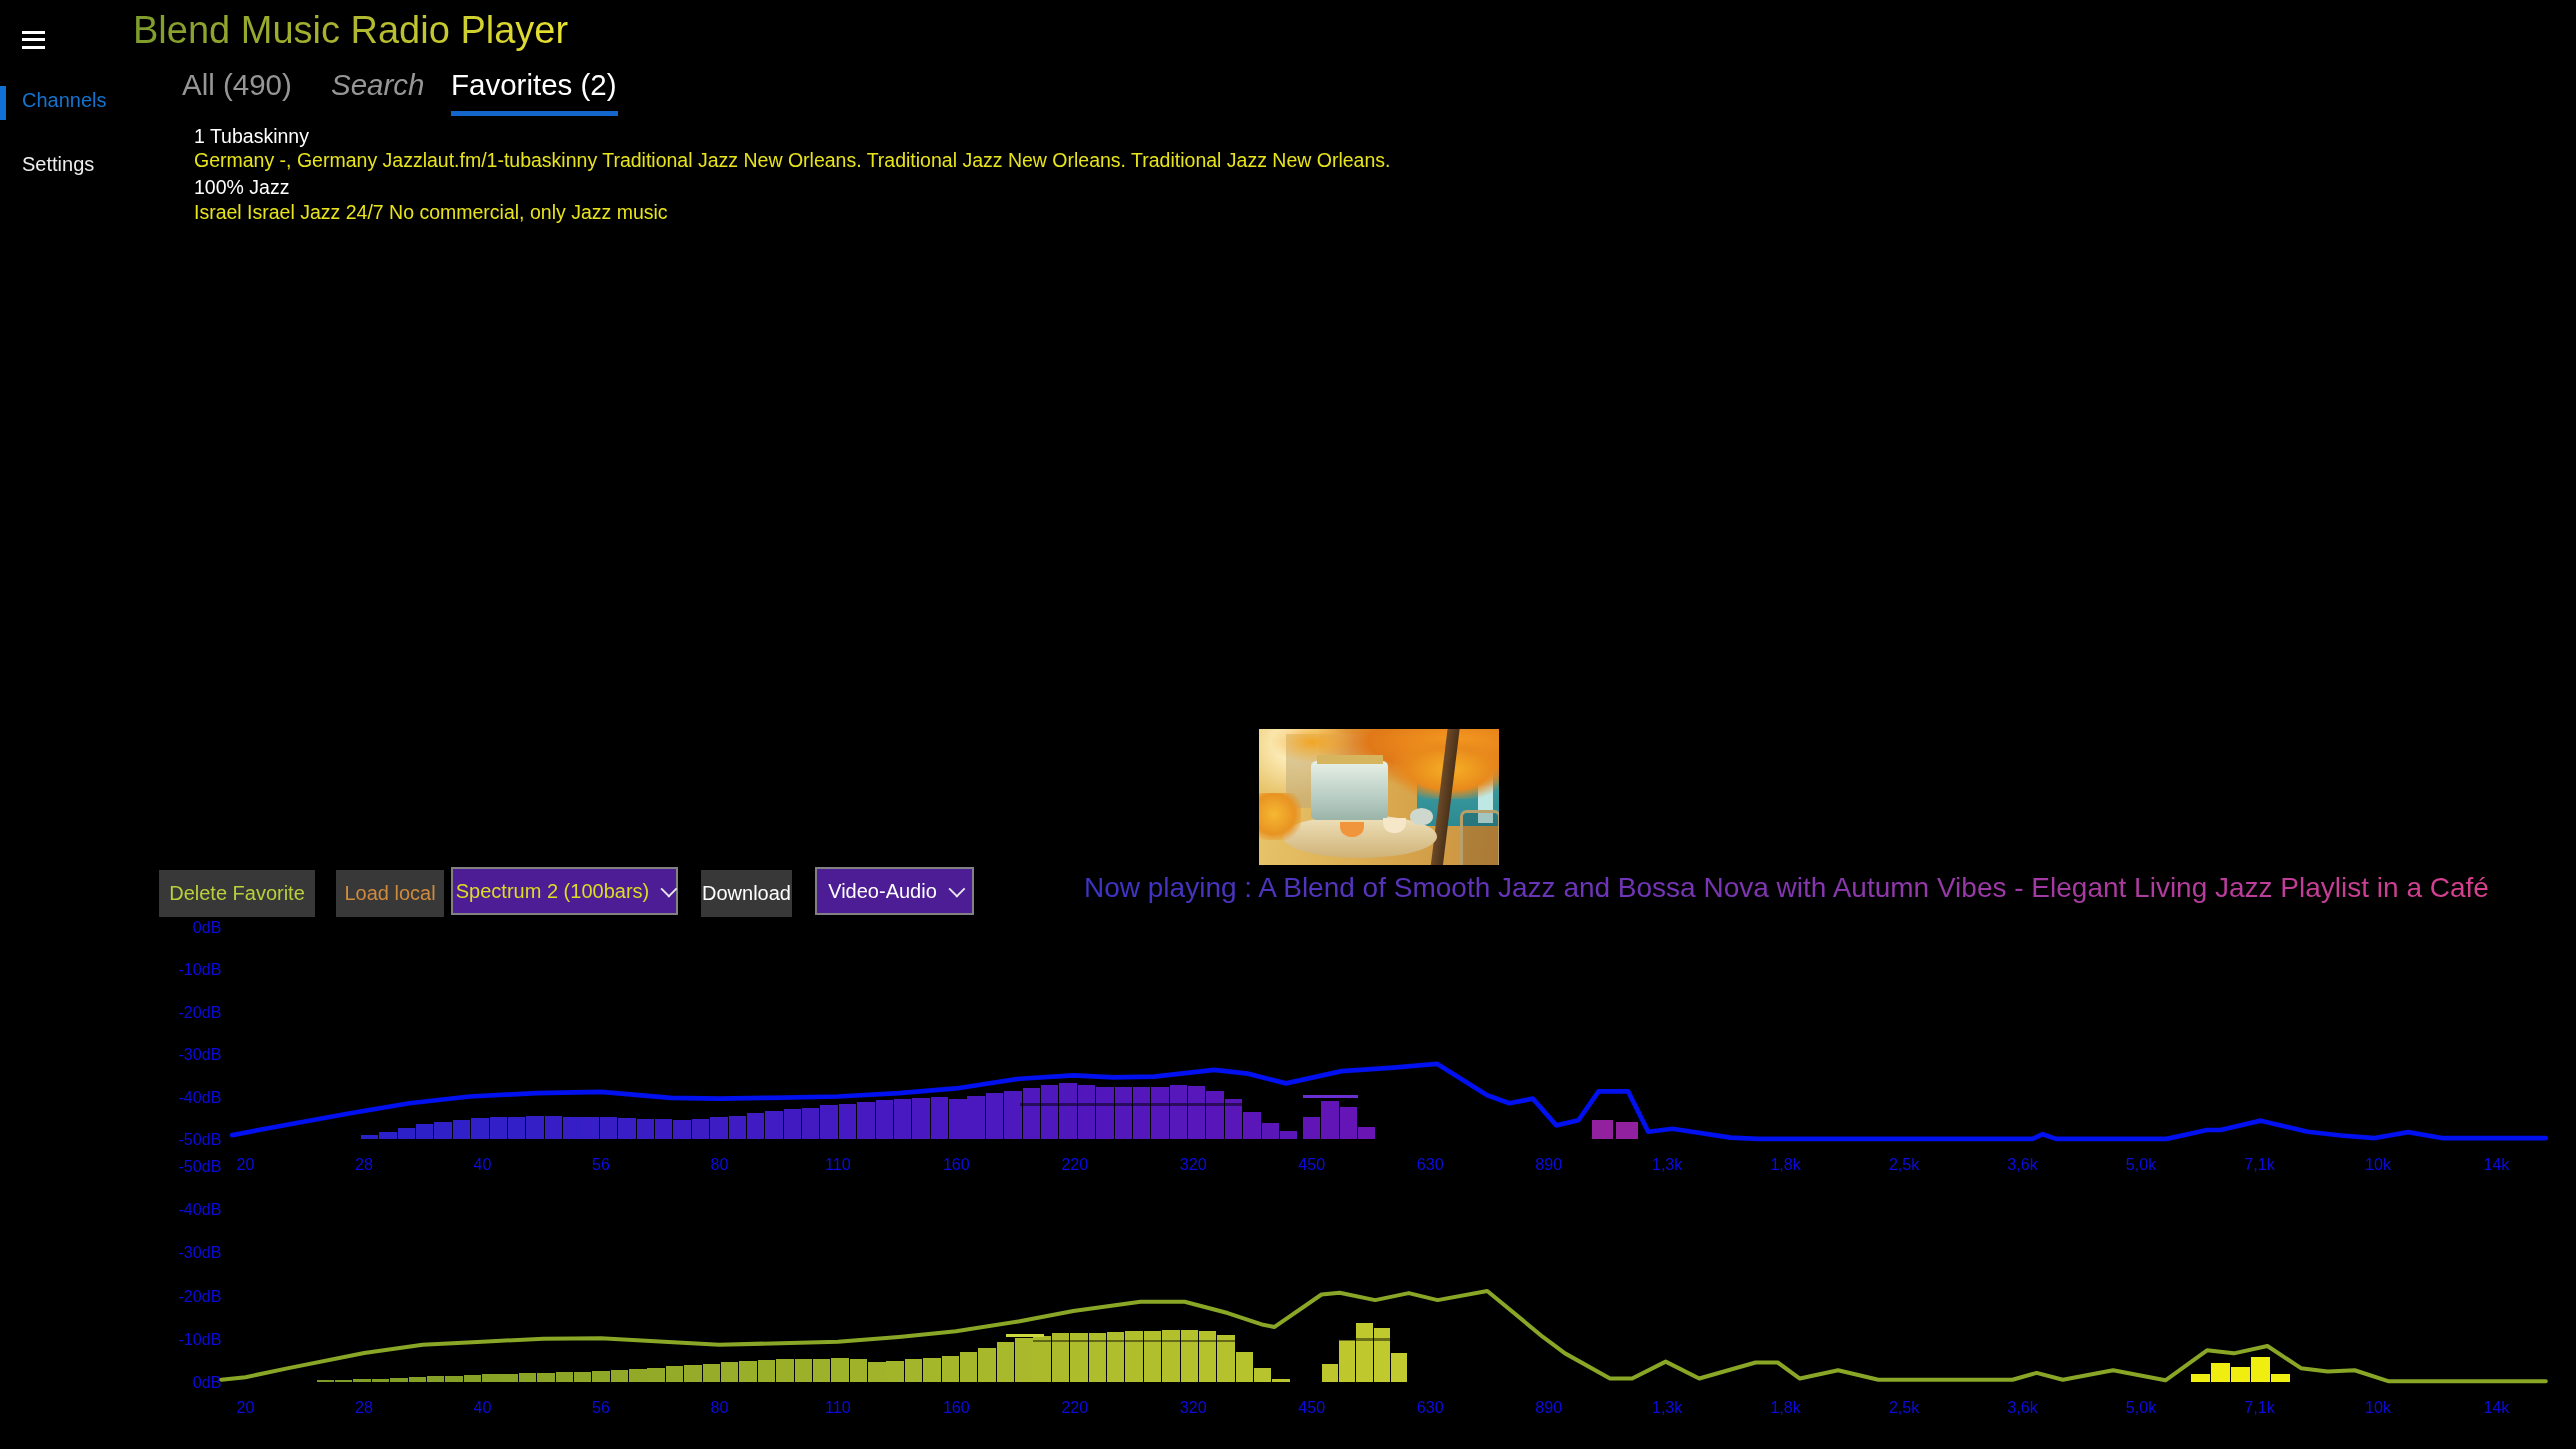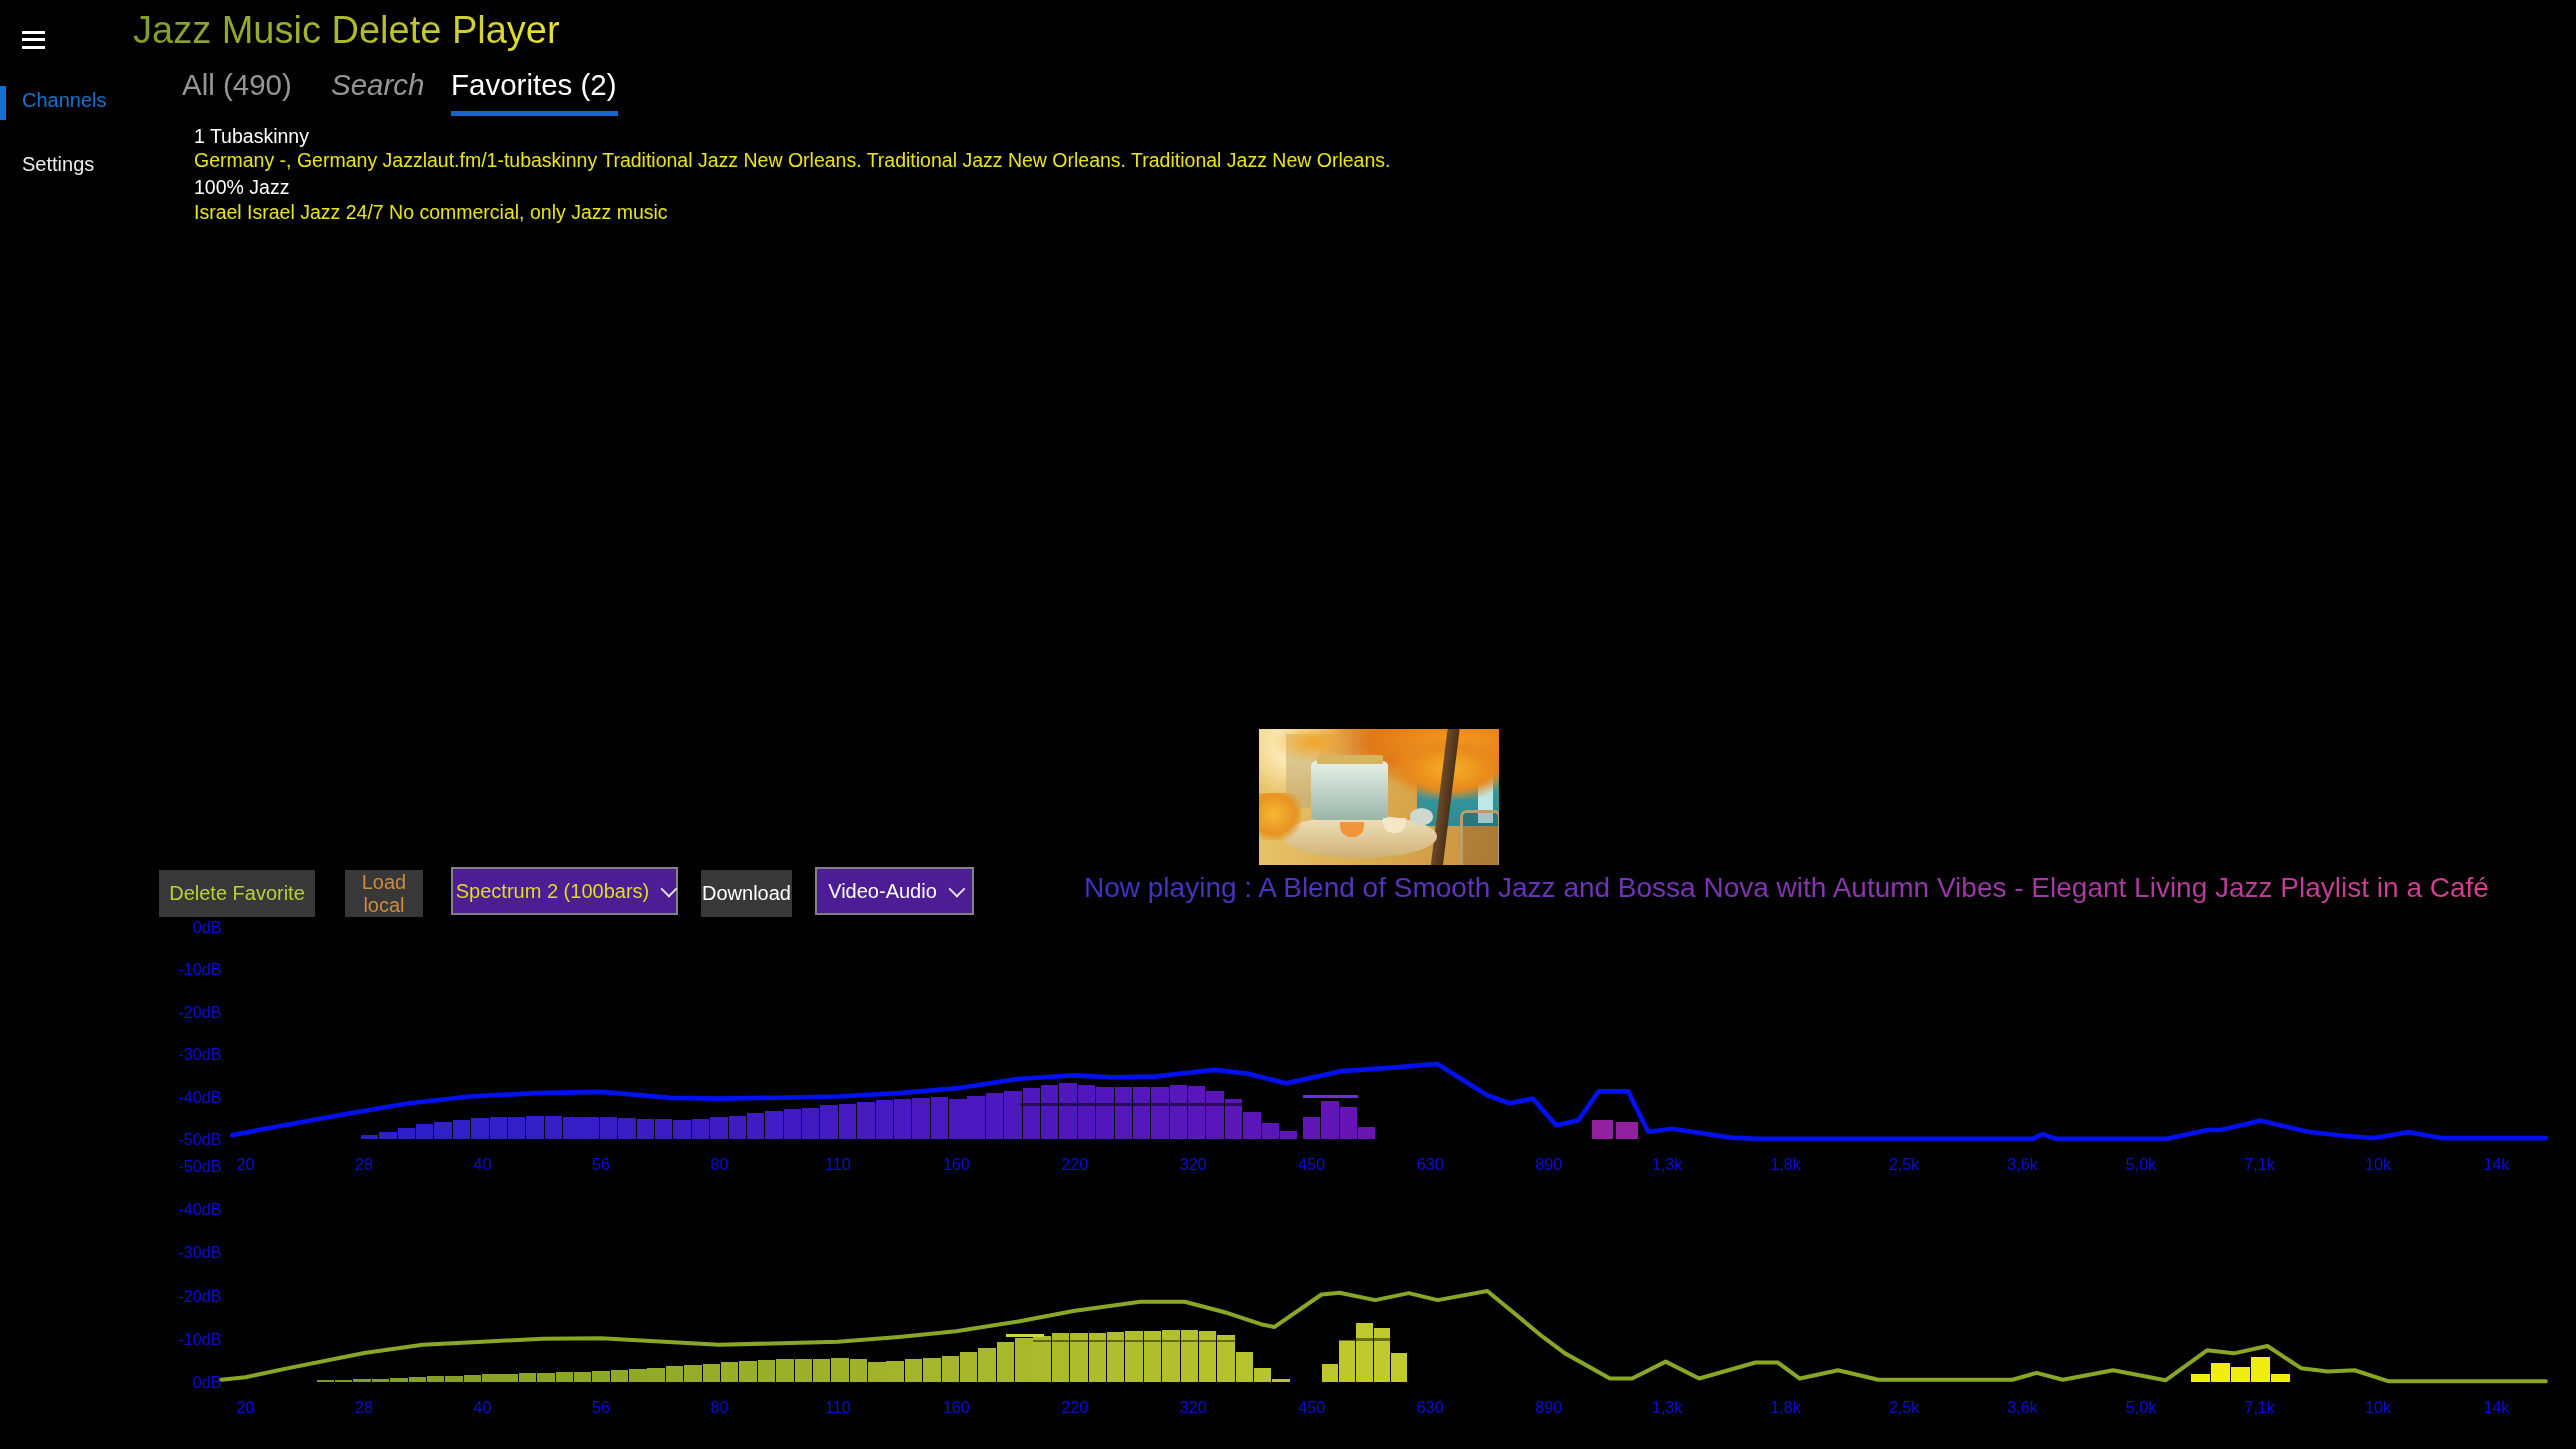--- a/index.html
+++ b/index.html
@@ -26,21 +26,21 @@
   #fav1-name{top:125px;} #fav1-desc{top:149px;}
   #fav2-name{top:176px;} #fav2-desc{top:201px;}
   
   #album-art{left:1259px;top:729px;width:240px;height:136px;overflow:hidden;
      background:linear-gradient(100deg,#e9c76e 0%,#ddae52 45%,#c98f3e 100%);}
   #album-art div{position:absolute;}
   
   .btn{top:870px;height:47px;background:#383838;border:none;color:#fff;font-size:20px;
        font-family:"Liberation Sans",sans-serif;cursor:pointer;display:flex;align-items:center;justify-content:center;}
   #btn-delete{left:159px;width:156px;}
-  #btn-load{left:336px;width:78px;margin-left:9px;}
+  #btn-load{left:336px;width:108px;}
   #btn-download{left:701px;width:91px;}
   .combo{top:867px;height:48px;background:#4c1d95;border:2px solid #828282;color:#fff;
          font-size:20px;cursor:pointer;display:flex;align-items:center;justify-content:center;gap:12px;box-sizing:border-box;}
   #combo-spectrum{left:451px;width:227px;}
   #combo-media{left:815px;width:159px;}
   .chev{width:10px;height:10px;border-right:2px solid #e8e8e8;border-bottom:2px solid #e8e8e8;
         transform:rotate(45deg) translateY(-2.7px);display:inline-block;}
   #now-playing{left:1084px;top:872px;font-size:28px;
      background:linear-gradient(90deg,#3b34c4 0%,#7a35b5 45%,#d9418e 100%);
      -webkit-background-clip:text;background-clip:text;color:transparent;}
@@ -51,21 +51,21 @@
 
 <div class="abs" id="hamburger">
   <div class="bar b1"></div>
   <div class="bar b2"></div>
   <div class="bar b3"></div>
 </div>
 <div class="abs" id="nav-accent" style="background: rgb(16, 112, 214);"></div>
 <div class="abs nav-item" id="nav-channels" style="color: rgb(21, 115, 207);">Channels</div>
 <div class="abs nav-item" id="nav-settings">Settings</div>
 
-<div class="abs" id="app-title">Jazz Music Delete Player</div>
+<div class="abs" id="app-title">Blend Music Radio Player</div>
 <div class="abs tab" id="tab-all">All (490)</div>
 <div class="abs tab" id="tab-search">Search</div>
 <div class="abs tab" id="tab-fav">Favorites (2)</div>
 <div class="abs" id="tab-underline" style="background: rgb(21, 102, 204);"></div>
 
 <div class="abs fav-name" id="fav1-name">1 Tubaskinny</div>
 <div class="abs fav-desc" id="fav1-desc" style="color: rgb(232, 228, 28);">Germany -, Germany Jazzlaut.fm/1-tubaskinny Traditional Jazz New Orleans.  Traditional Jazz New Orleans. Traditional Jazz New Orleans.</div>
 <div class="abs fav-name" id="fav2-name">100% Jazz</div>
 <div class="abs fav-desc" id="fav2-desc" style="color: rgb(232, 228, 28);">Israel Israel Jazz 24/7 No commercial, only Jazz music</div>
 

